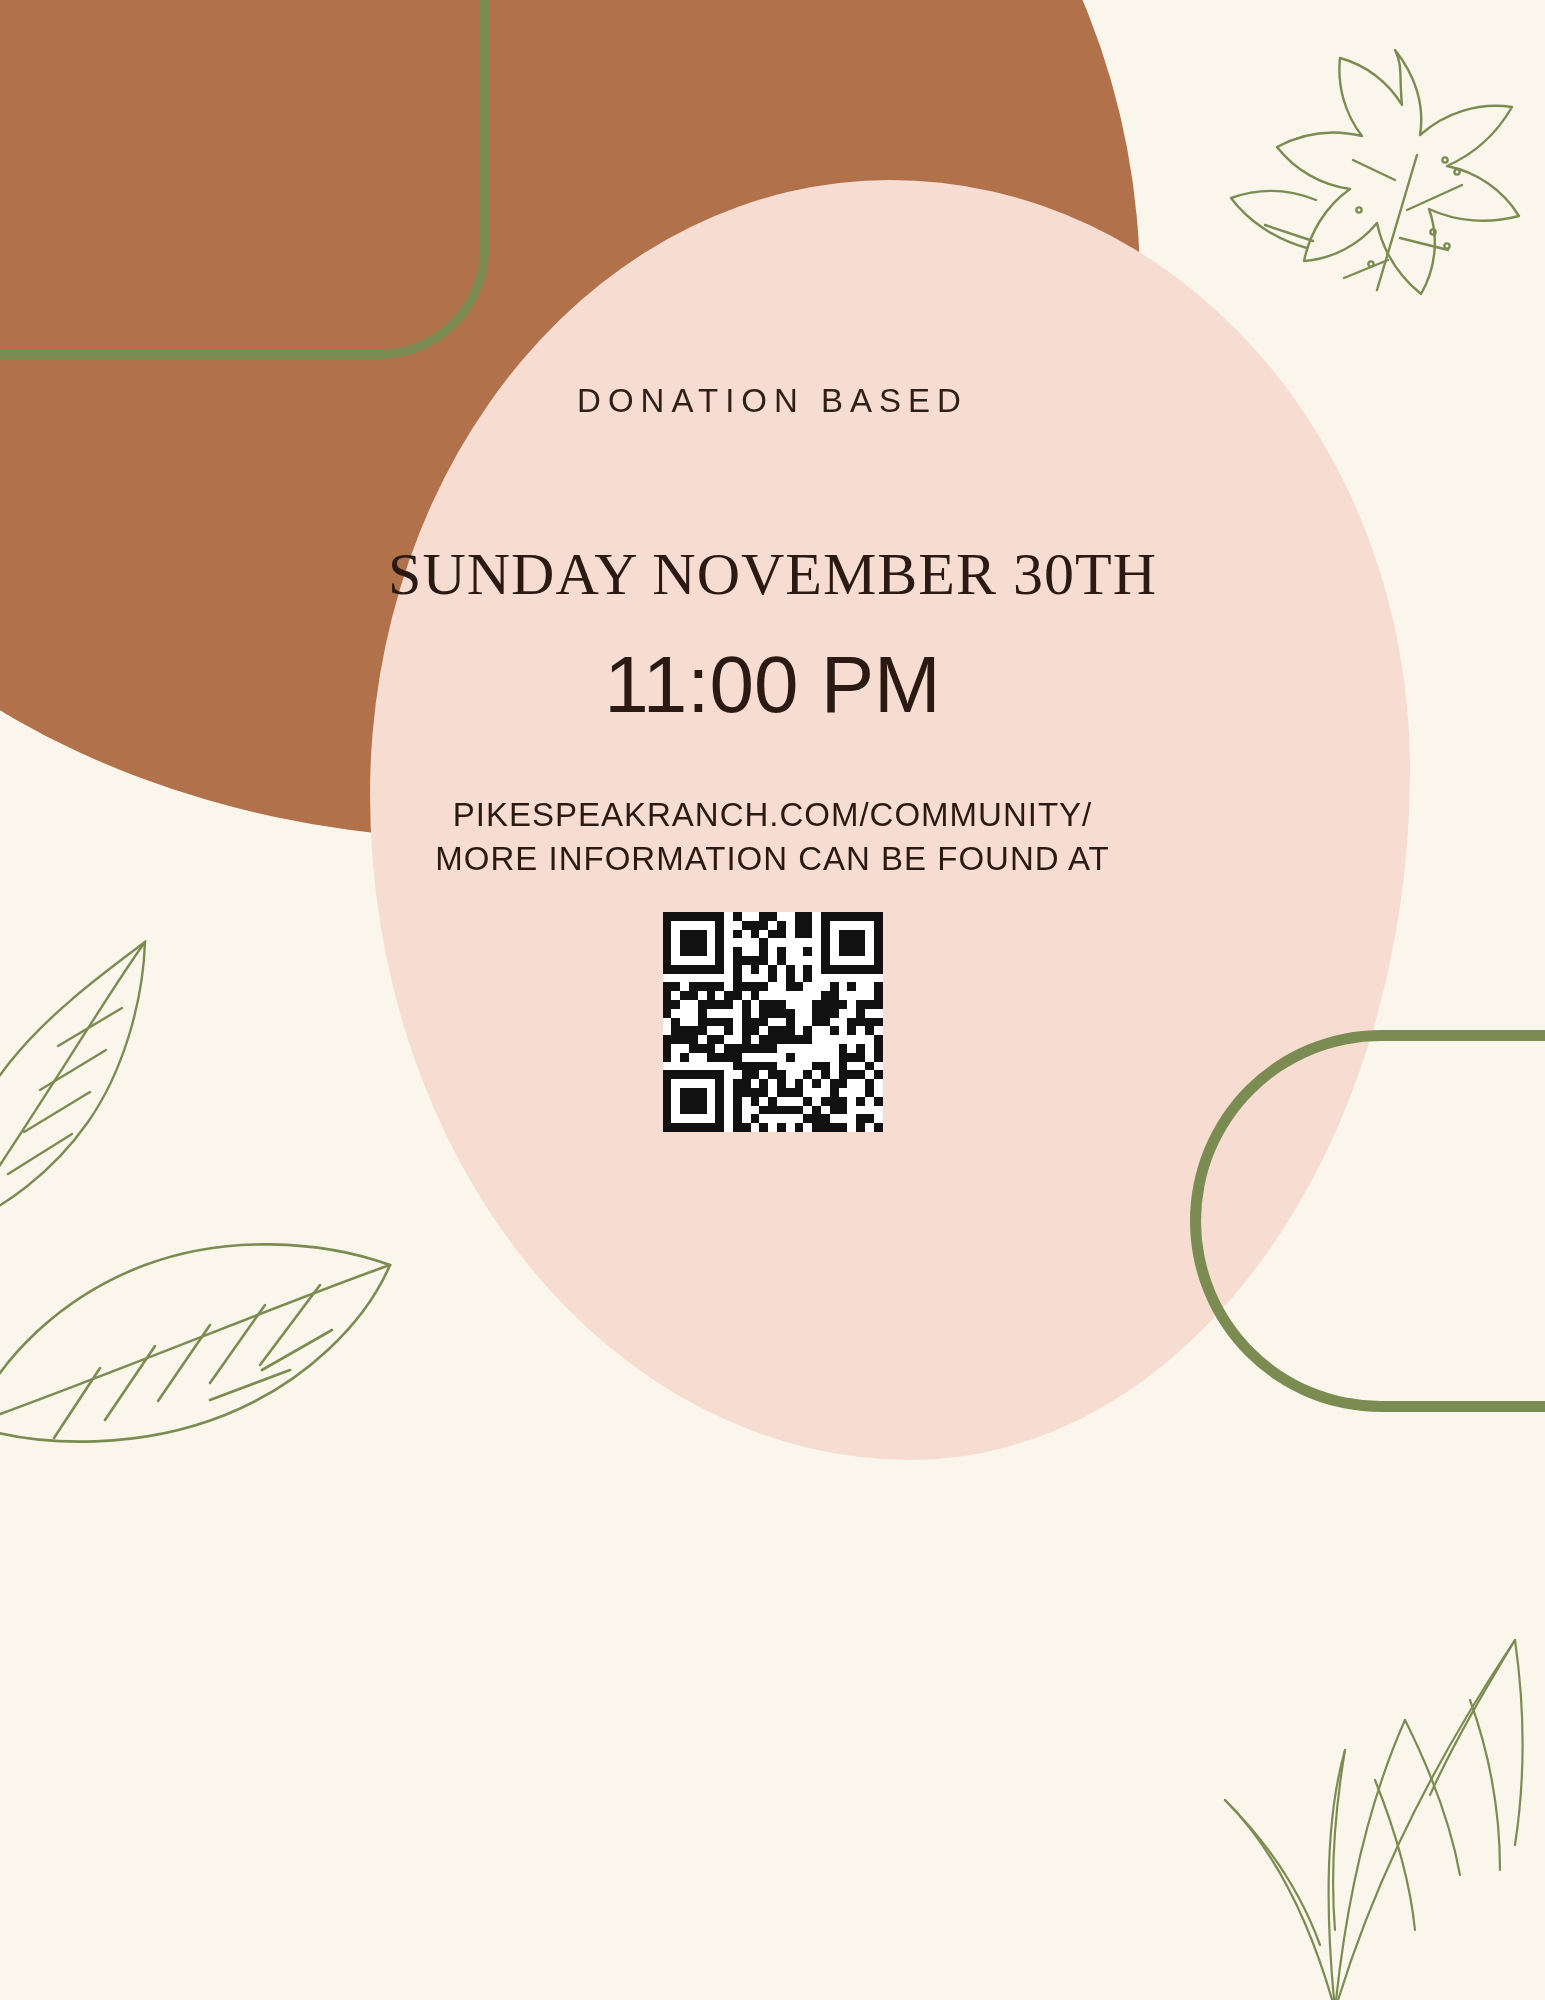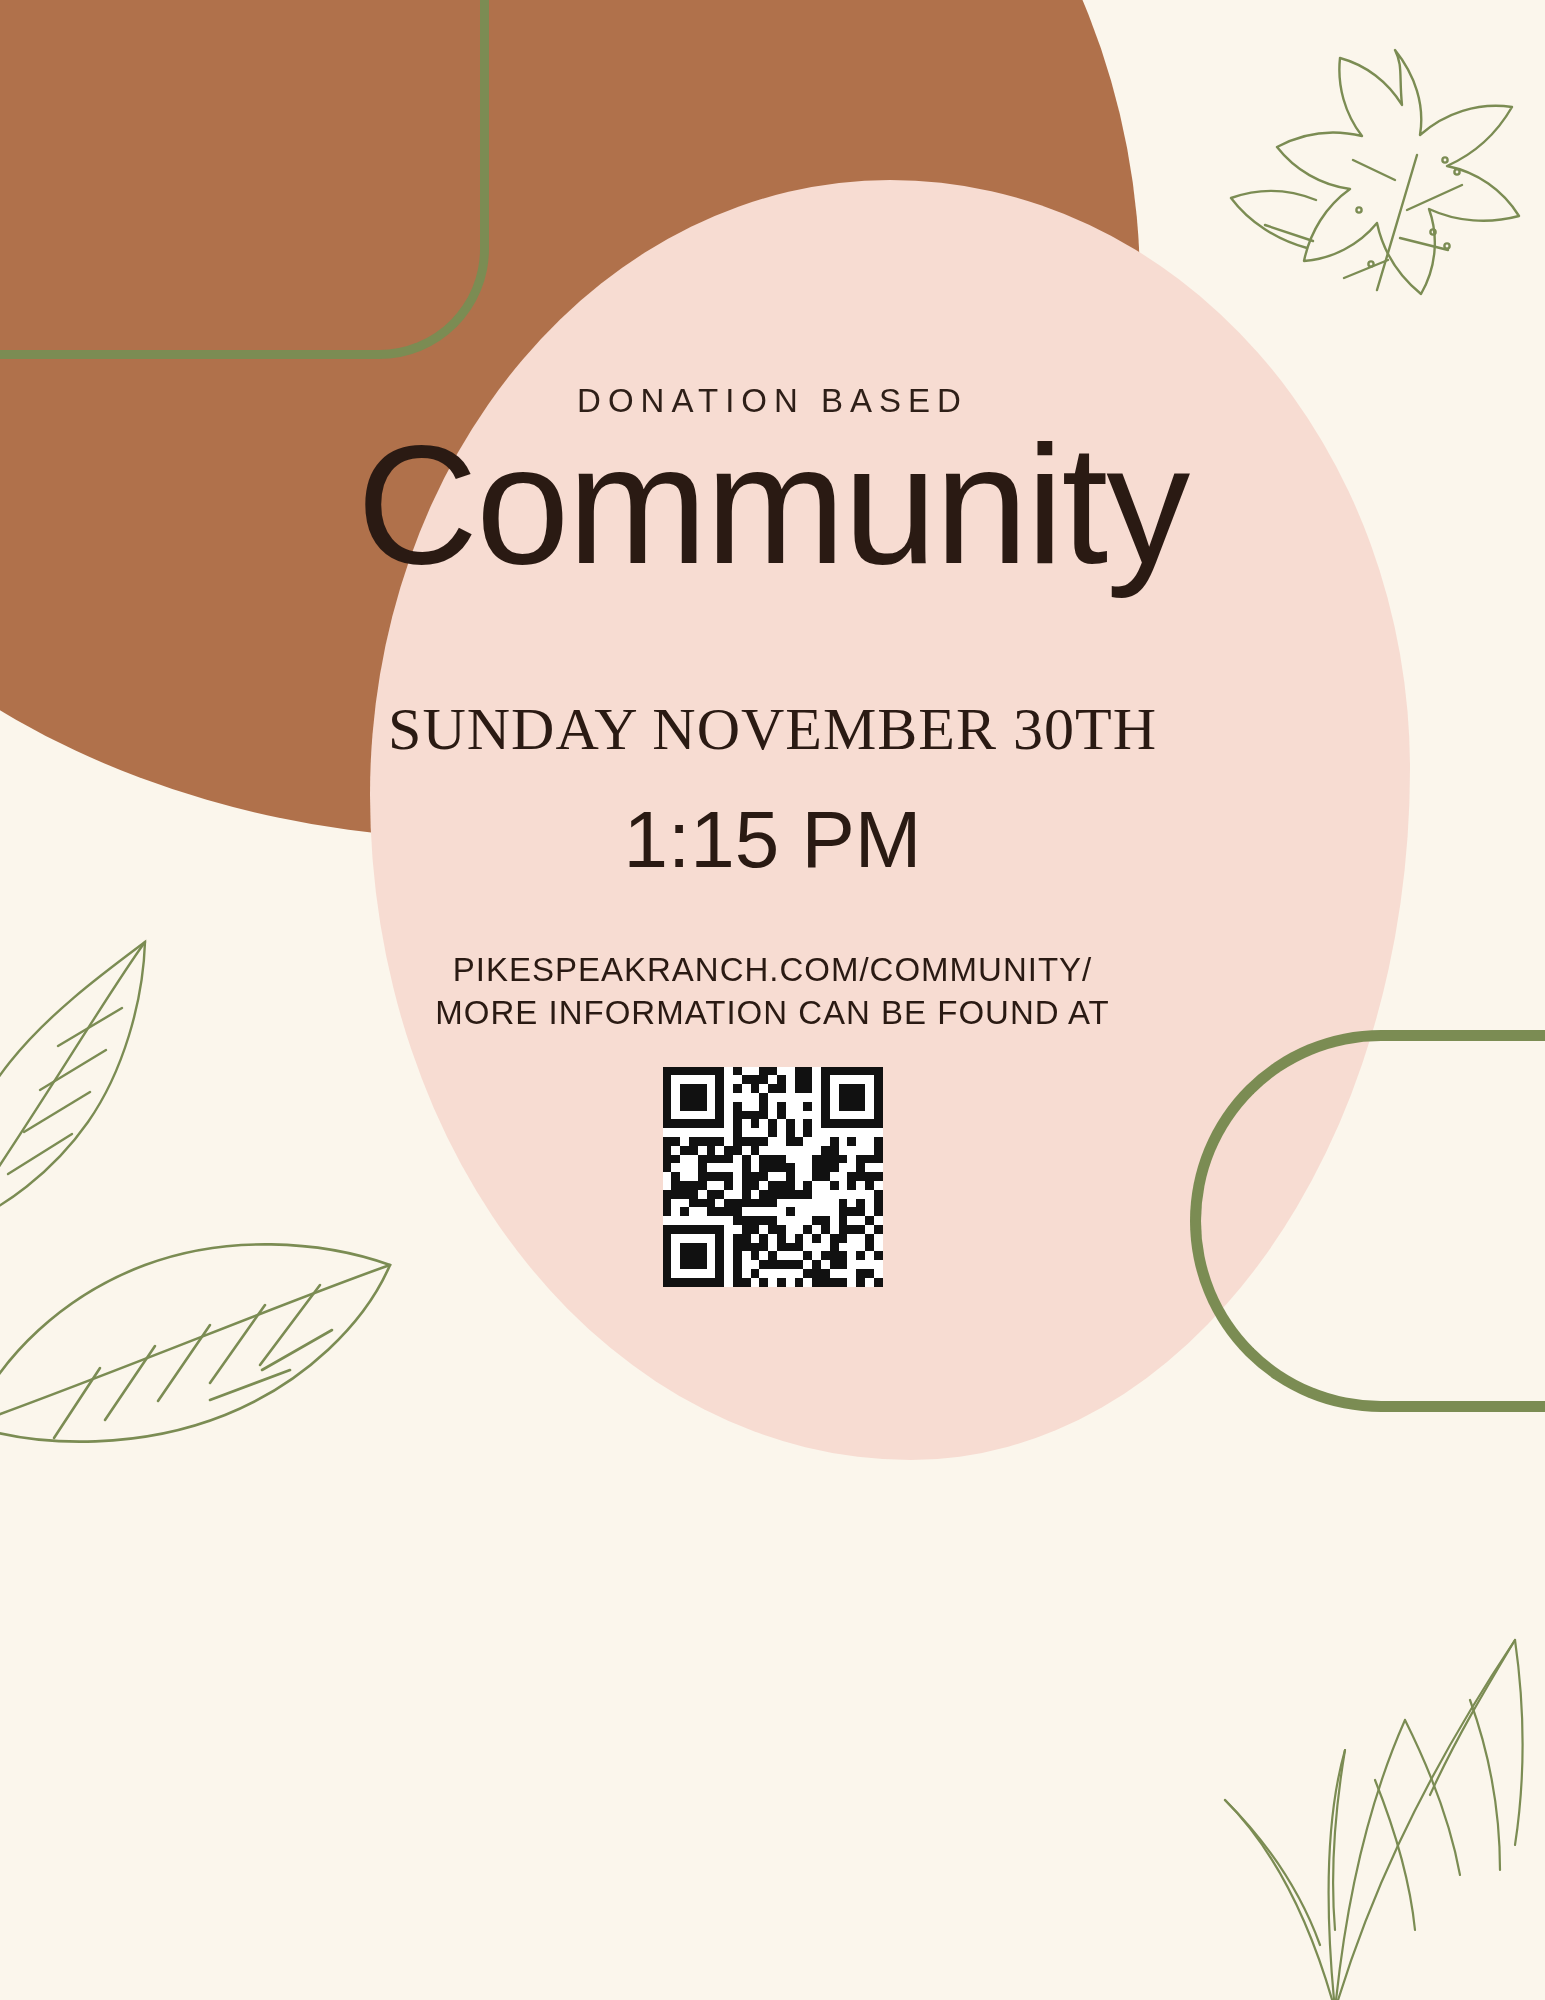--- a/index.html
+++ b/index.html
@@ -247,25 +247,24 @@
       <path d="M10 220 C50 260 85 310 105 365"></path>
       <path d="M255 120 C275 175 285 230 285 290"></path>
       <path d="M160 200 C180 250 195 300 200 350"></path>
     </g>
   </svg>
 
   <div class="content">
     <div class="eyebrow">DONATION BASED</div>
 
     <div class="title">
-      <span class="line1">Community</span>
     </div>
 
     <div class="date">SUNDAY NOVEMBER 30TH</div>
-    <div class="time">1:15 PM</div>
+    <div class="time">11:00 PM</div>
 
 
     <div class="more-info">
       <div>PIKESPEAKRANCH.COM/COMMUNITY/</div>
       <div>MORE INFORMATION CAN BE FOUND AT</div>
     </div>
 
     <div class="qr" id="qr">
         <i style="grid-area: 1 / 1;"></i>
         <i style="grid-area: 1 / 2;"></i>

